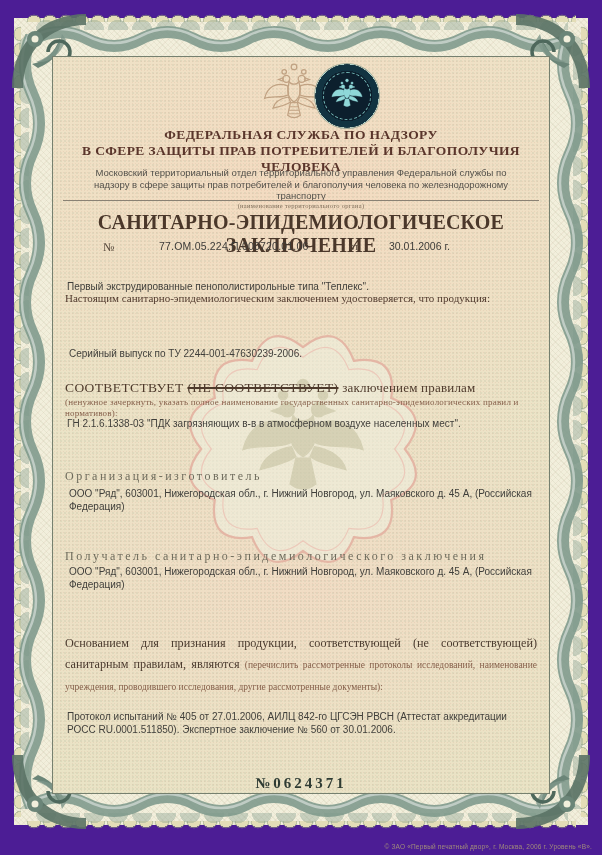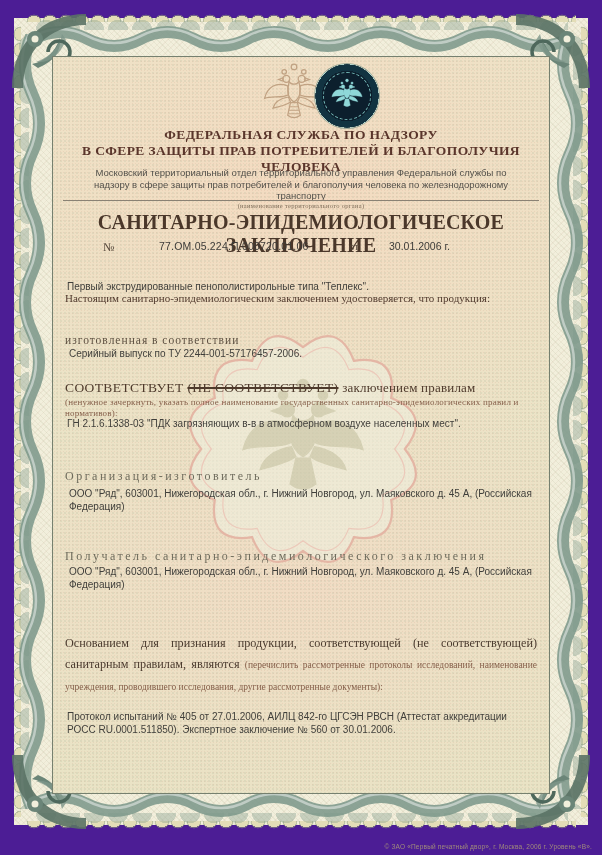--- a/index.html
+++ b/index.html
@@ -248,22 +248,21 @@
     <div class="t numrow">
       <span class="num-label">№</span>
       <span class="num-value">77.ОМ.05.224.П.000720.01.06</span>
       <span class="from-label">от</span>
       <span class="date-value">30.01.2006 г.</span>
     </div>
 
     <div class="t certify">Настоящим санитарно-эпидемиологическим заключением удостоверяется, что продукция:</div>
     <div class="t product sans-val">Первый экструдированные пенополистирольные типа "Теплекс".</div>
 
-    <div class="t made-label">изготовленная в соответствии</div>
-    <div class="t made-value sans-val">Серийный выпуск по ТУ 2244-001-57176457-2006.</div>
+    <div class="t made-value sans-val">Серийный выпуск по ТУ 2244-001-47630239-2006.</div>
 
     <div class="t conform">
       <span>СООТВЕТСТВУЕТ</span>
       <span class="struck">(НЕ СООТВЕТСТВУЕТ)</span>
       <span class="suffix">заключением правилам</span>
     </div>
     <div class="t strike-note">(ненужное зачеркнуть, указать полное наименование государственных санитарно-эпидемиологических правил и нормативов):</div>
     <div class="t rules-value sans-val">ГН 2.1.6.1338-03 "ПДК загрязняющих в-в в атмосферном воздухе населенных мест".</div>
 
     <div class="t sec-label manuf-label">Организация-изготовитель</div>
@@ -271,16 +270,17 @@
 
     <div class="t sec-label recip-label">Получатель санитарно-эпидемиологического заключения</div>
     <div class="t recip-value sans-val">ООО "Ряд", 603001, Нижегородская обл., г. Нижний Новгород, ул. Маяковского д. 45 А, (Российская Федерация)</div>
 
     <div class="t basis">
       <span>Основанием для признания продукции, соответствующей (не соответствующей) санитарным правилам, являются </span>
       <span class="note">(перечислить рассмотренные протоколы исследований, наименование учреждения, проводившего исследования, другие рассмотренные документы):</span>
     </div>
     <div class="t basis-value sans-val">Протокол испытаний № 405 от 27.01.2006, АИЛЦ 842-го ЦГСЭН РВСН (Аттестат аккредитации РОСС RU.0001.511850). Экспертное заключение № 560 от 30.01.2006.</div>
 
+    <div class="t center serial">№0624371</div>
   </div>
 
   <div class="footer">© ЗАО «Первый печатный двор», г. Москва, 2006 г. Уровень «В».</div>
 </div>
 
 </body></html>

